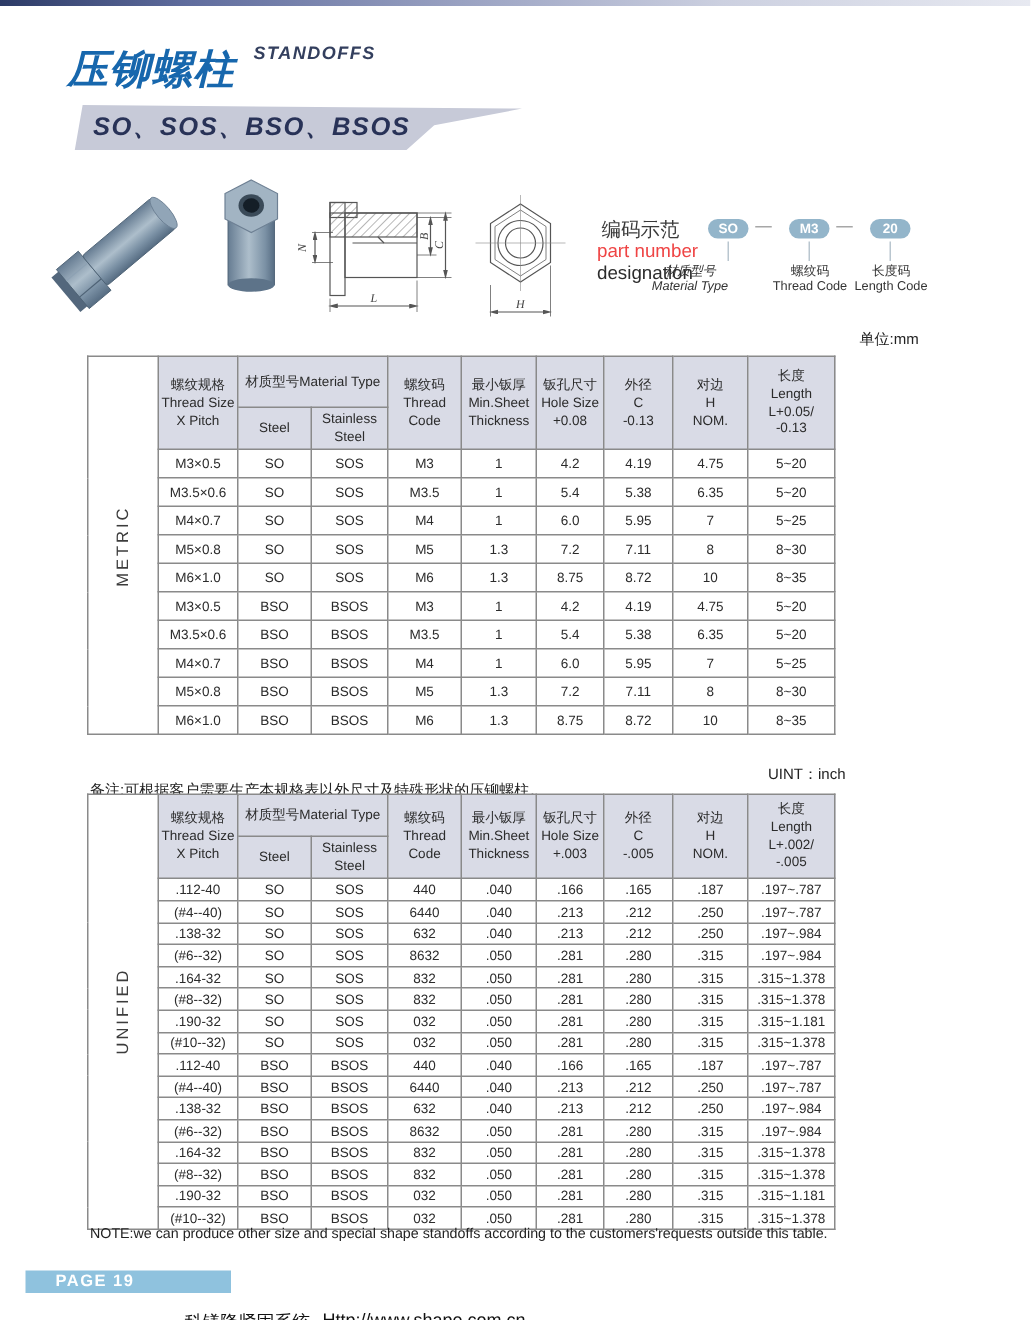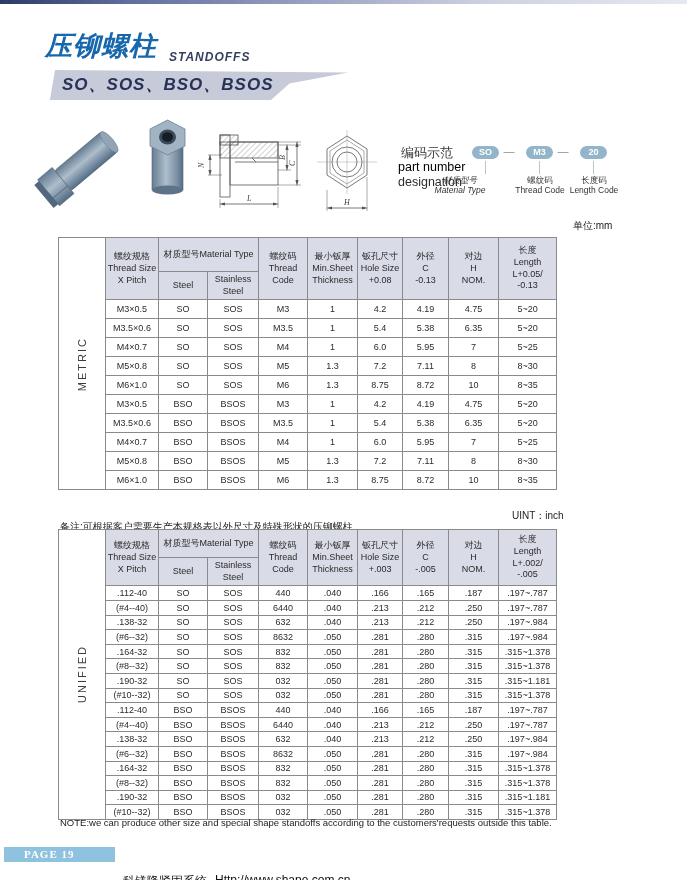--- a/index.html
+++ b/index.html
@@ -5,31 +5,31 @@
   html,body{margin:0;padding:0;}
   body{width:687px;height:880px;background:#fff;position:relative;overflow:hidden;
        font-family:"Liberation Sans",sans-serif;color:#222;}
   .abs{position:absolute;}
 
   
   .topbar{left:0;top:0;width:687px;height:4px;
     background:linear-gradient(90deg,#2c3a66 0%,#5f6c9d 18%,#9aa2c2 45%,#ccd0e0 70%,#e7e9f1 100%);}
 
   
-  .title-row{left:45px;top:28px;display:flex;align-items:flex-end;gap:12px;}
+  .title-row{left:45px;top:28px;display:flex;align-items:flex-start;gap:12px;}
   .title-zh{font-size:27px;font-weight:bold;font-style:italic;color:#1767ad;letter-spacing:1px;}
   .title-en{font-size:12px;font-weight:bold;font-style:italic;color:#333f5e;letter-spacing:1px;}
   .banner{left:40px;top:70px;width:308px;height:30px;background:#c7cad8;
     clip-path:polygon(4.9% 0%,100% 8%,81% 45%,75% 100%,3.2% 100%);}
   .banner span{display:block;padding-left:22px;line-height:29px;font-size:17px;
     font-weight:bold;font-style:italic;color:#283257;letter-spacing:1px;}
 
   
   .pn-zh{left:401px;top:144px;font-size:13px;color:#3a3a3a;}
-  .pn-en1{left:398px;top:160px;font-size:12.5px;color:#000000;}
+  .pn-en1{left:398px;top:160px;font-size:12.5px;color:#ef4444;}
   .pn-en2{left:398px;top:175px;font-size:12.5px;color:#2c2c2c;}
   .pill{width:27px;height:13px;border-radius:7px;background:#93b5ca;color:#fff;
     font-size:9px;font-weight:bold;text-align:center;line-height:13px;top:146px;}
   .pill-dash{top:145px;width:16px;text-align:center;color:#8a8a8a;font-size:11px;line-height:13px;}
   .leader{width:1px;height:13px;background:#b9c6cf;top:161px;}
   .pn-lab{top:176px;width:76px;text-align:center;font-size:8.5px;color:#333;line-height:1.15;}
   .pn-lab .en{display:block;}
 
   
   .unit-mm{left:573px;top:219px;font-size:10px;color:#222;}
@@ -46,21 +46,21 @@
   .metric{top:237px;}
   .unified{top:529px;}
   .metric tr.hr1{height:34px;}  .metric tr.hr2{height:22px;}
   .unified tr.hr1{height:28px;} .unified tr.hr2{height:20px;}
   .metric tr:not(.hr1):not(.hr2){height:19px;}
   .unified tr:not(.hr1):not(.hr2){height:14.6px;}
   .vtext{writing-mode:vertical-rl;transform:rotate(180deg);margin:0 auto;
     font-size:11px;letter-spacing:2px;color:#3c3c3c;}
 
   
-  .foot-bar{left:4px;top:847px;width:111px;height:15px;background:#8fc2de;font-family:Liberation Serif, serif;}
+  .foot-bar{left:17px;top:847px;width:137px;height:15px;background:#8fc2de;}
   .foot-page{display:block;padding-left:20px;line-height:15px;font-size:11px;font-weight:bold;color:#fff;letter-spacing:1px;}
   .foot-text{left:123px;top:846px;font-size:12px;color:#111;display:flex;gap:8px;margin-top:27px;}
 
   svg text{font-family:"Liberation Serif",serif;font-style:italic;font-size:8px;fill:#444;}
 </style>
 </head>
 <body>
 
 <div class="abs topbar"></div>
 

